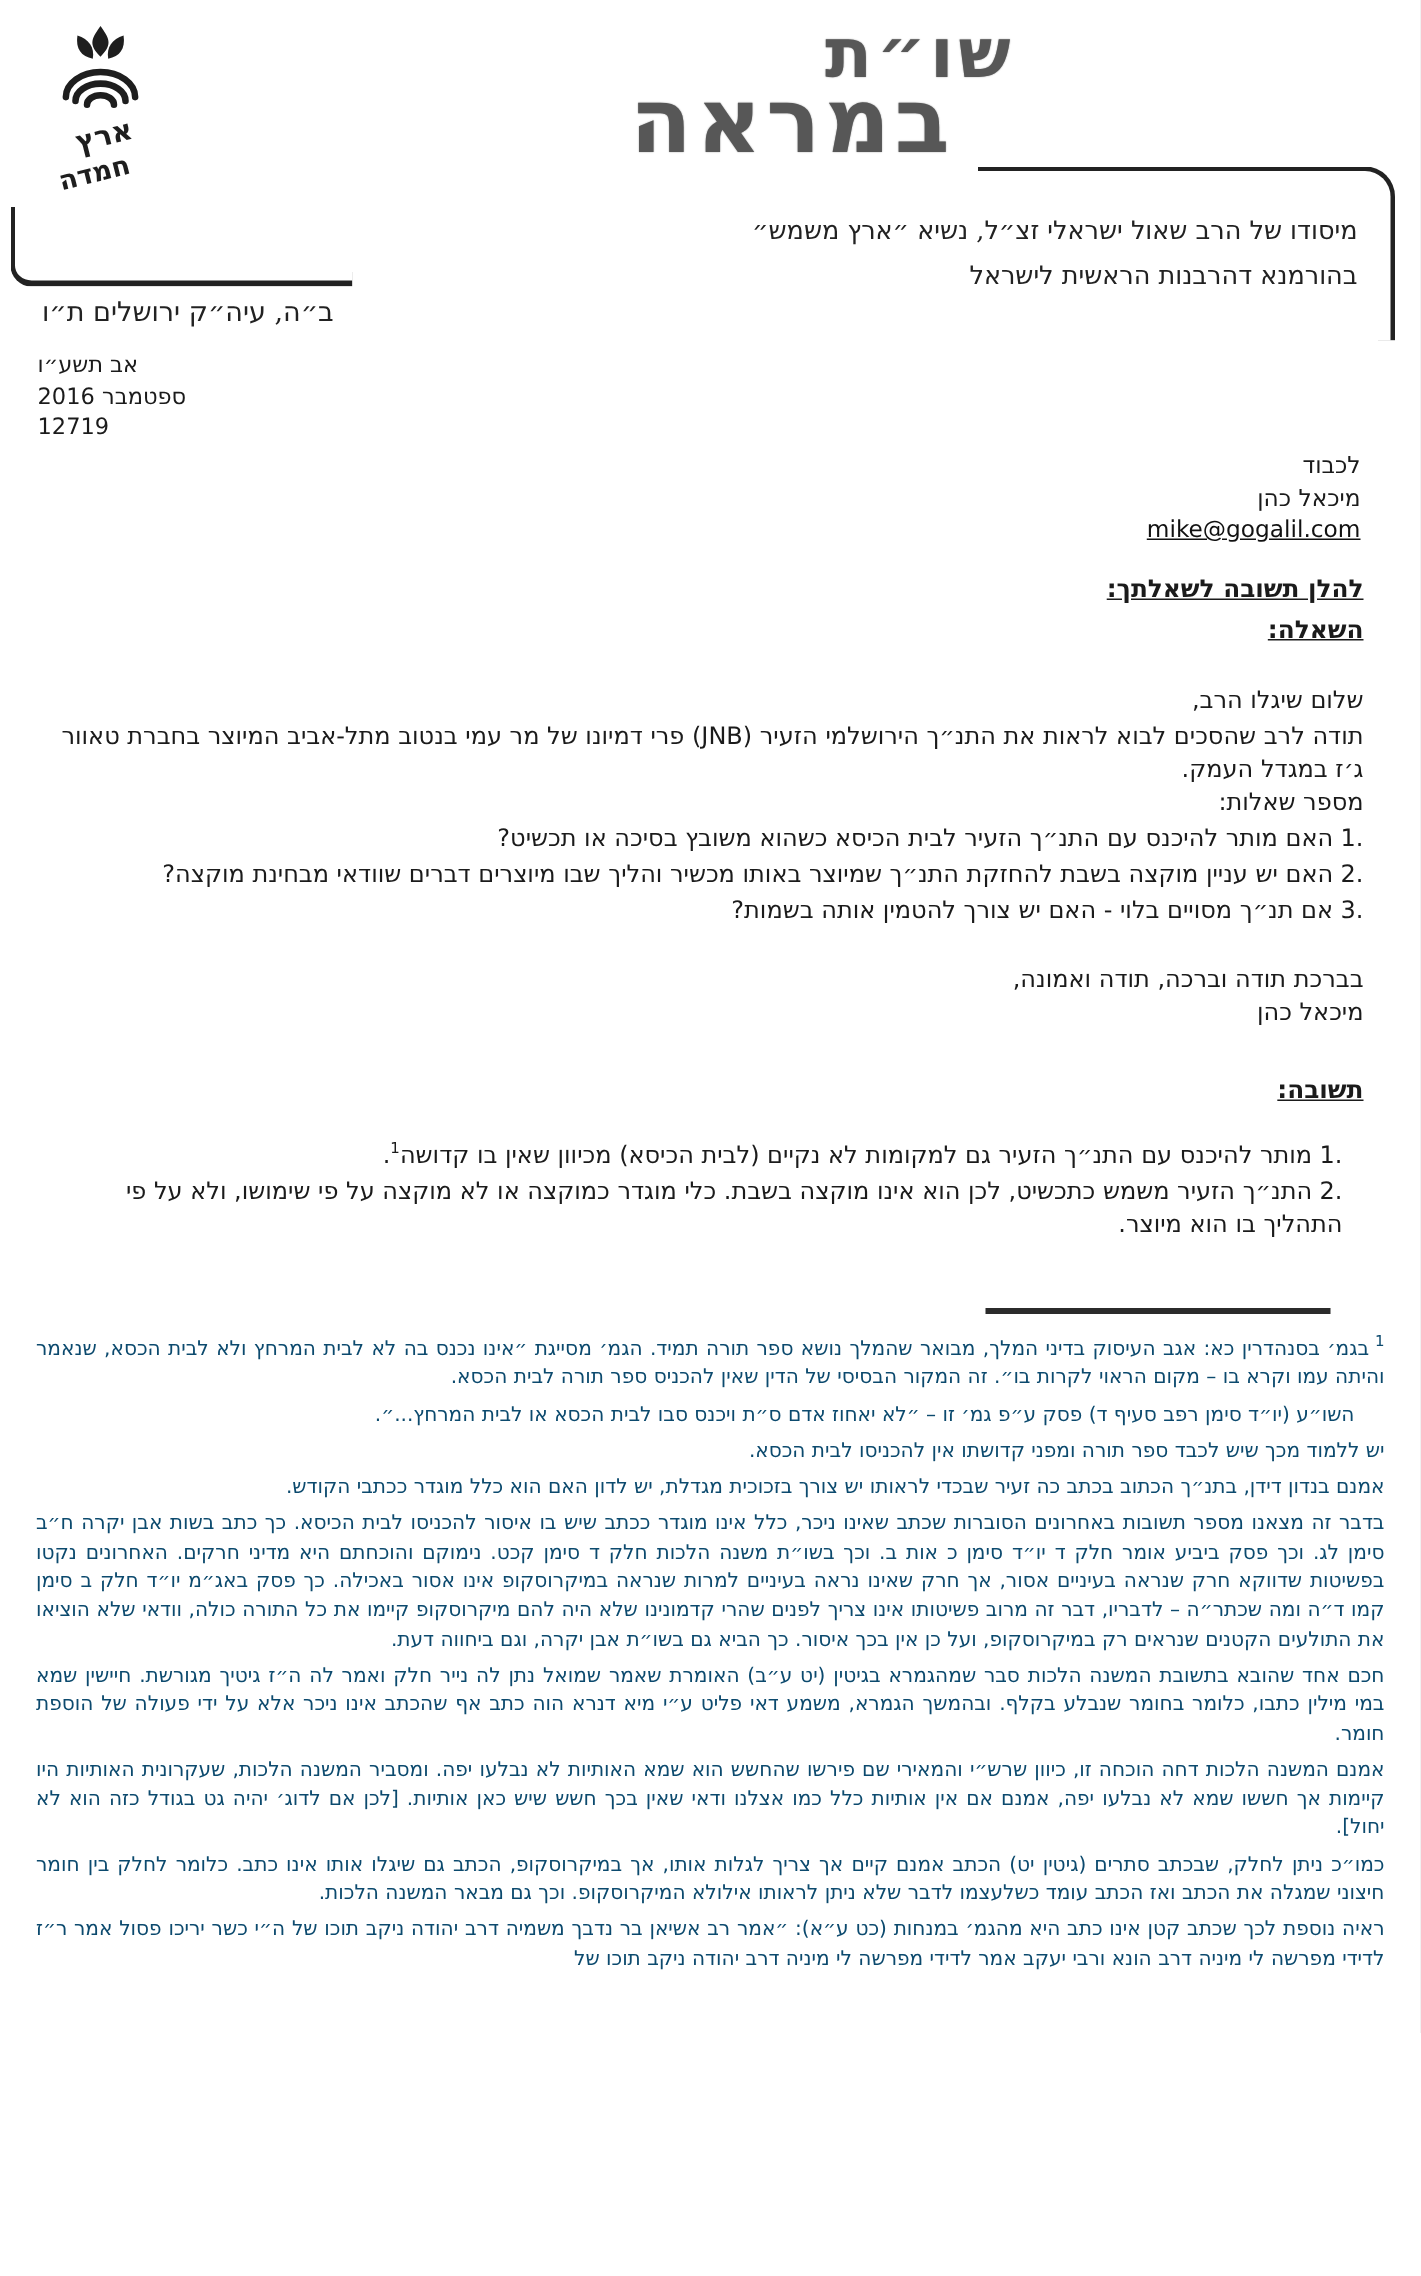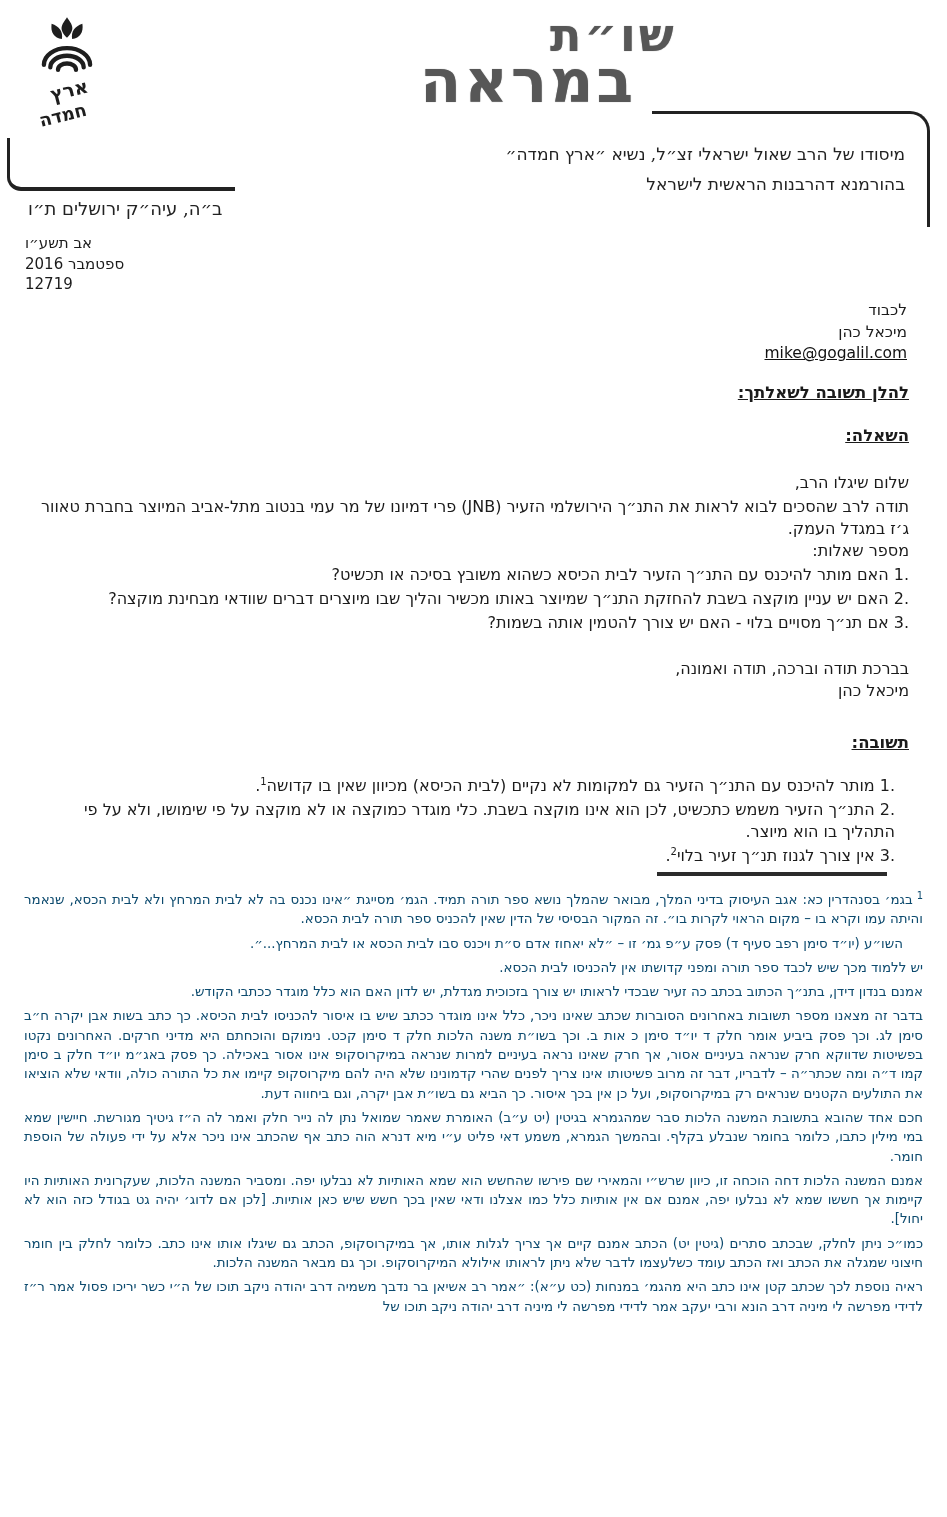--- a/index.html
+++ b/index.html
@@ -44,21 +44,21 @@
   .blessing { position:absolute; left:28px; top:198px; direction:rtl; font-size:18px; color:#222; }
 
   
   .meta { position:absolute; left:25px; top:233px; direction:rtl; text-align:left; font-size:15px; line-height:1.38; }
   .addressee { position:absolute; right:40px; top:300px; direction:rtl; text-align:right; font-size:15.5px; line-height:1.4; }
   .addressee .email { direction:ltr; display:inline-block; text-decoration:underline; color:#111; }
 
   
   .content { position:absolute; top:382px; right:38px; left:38px; direction:rtl; text-align:right; font-size:16px; line-height:1.38; }
   .heading { font-weight:bold; text-decoration:underline; font-size:16.5px; }
-  .h-intro { margin-bottom:20px; }
+  .h-intro { margin-bottom:4px; }
   .h-question { margin-bottom:24px; }
   .q-body { margin-top:2px; }
   .q-item, .ans-item { margin-top:2px; }
   .num { direction:ltr; unicode-bidi:embed; margin-left:5px; }
   .closing { margin-top:24px; }
   .h-answer { margin-top:30px; margin-bottom:20px; }
   .answer-list { padding-right:14px; }
   sup { font-size:10px; line-height:0; }
 
   
@@ -92,21 +92,21 @@
     </g>
   </svg>
 
   <div class="title-word title-1">שו״ת</div>
   <div class="title-word title-2">במראה</div>
 
   <div class="bracket-right"></div>
   <div class="bracket-left"></div>
 
   <div class="subtitle">
-    <div>מיסודו של הרב שאול ישראלי זצ״ל, נשיא ״ארץ חמדה״</div>
+    <div>מיסודו של הרב שאול ישראלי זצ״ל, נשיא ״ארץ משמש״</div>
     <div>בהורמנא דהרבנות הראשית לישראל</div>
   </div>
 
 
   <div class="blessing serif">ב״ה, עיה״ק ירושלים ת״ו</div>
 
   <div class="meta">
     <div>אב תשע״ו</div>
     <div>ספטמבר 2016</div>
     <div>12719</div>
@@ -135,21 +135,20 @@
     <div class="closing">
       <div>בברכת תודה וברכה, תודה ואמונה,</div>
       <div>מיכאל כהן</div>
     </div>
 
     <div class="heading h-answer">תשובה:</div>
 
     <div class="answer-list">
         <div class="ans-item"><span class="num">1.</span><span>מותר להיכנס עם התנ״ך הזעיר גם למקומות לא נקיים (לבית הכיסא) מכיוון שאין בו קדושה</span><sup>1</sup><span>.</span></div>
         <div class="ans-item"><span class="num">2.</span><span>התנ״ך הזעיר משמש כתכשיט, לכן הוא אינו מוקצה בשבת. כלי מוגדר כמוקצה או לא מוקצה על פי שימושו, ולא על פי התהליך בו הוא מיוצר.</span></div>
-        <div class="ans-item"><span class="num">3.</span><span>אין צורך לגנוז תנ״ך זעיר בלוי</span><sup>2</sup><span>.</span></div>
       </div>
   </div>
 
   <div class="footnote-sep"></div>
   <section class="footnotes">
       <div class="fn-par"><sup>1 </sup><span>בגמ׳ בסנהדרין כא: אגב העיסוק בדיני המלך, מבואר שהמלך נושא ספר תורה תמיד. הגמ׳ מסייגת ״אינו נכנס בה לא לבית המרחץ ולא לבית הכסא, שנאמר והיתה עמו וקרא בו – מקום הראוי לקרות בו״. זה המקור הבסיסי של הדין שאין להכניס ספר תורה לבית הכסא.</span></div>
       <div class="fn-par fn-indent"><span>השו״ע (יו״ד סימן רפב סעיף ד) פסק ע״פ גמ׳ זו – ״לא יאחוז אדם ס״ת ויכנס סבו לבית הכסא או לבית המרחץ...״.</span></div>
       <div class="fn-par"><span>יש ללמוד מכך שיש לכבד ספר תורה ומפני קדושתו אין להכניסו לבית הכסא.</span></div>
       <div class="fn-par"><span>אמנם בנדון דידן, בתנ״ך הכתוב בכתב כה זעיר שבכדי לראותו יש צורך בזכוכית מגדלת, יש לדון האם הוא כלל מוגדר ככתבי הקודש.</span></div>
       <div class="fn-par"><span>בדבר זה מצאנו מספר תשובות באחרונים הסוברות שכתב שאינו ניכר, כלל אינו מוגדר ככתב שיש בו איסור להכניסו לבית הכיסא. כך כתב בשות אבן יקרה ח״ב סימן לג. וכך פסק ביביע אומר חלק ד יו״ד סימן כ אות ב. וכך בשו״ת משנה הלכות חלק ד סימן קכט. נימוקם והוכחתם היא מדיני חרקים. האחרונים נקטו בפשיטות שדווקא חרק שנראה בעיניים אסור, אך חרק שאינו נראה בעיניים למרות שנראה במיקרוסקופ אינו אסור באכילה. כך פסק באג״מ יו״ד חלק ב סימן קמו ד״ה ומה שכתר״ה – לדבריו, דבר זה מרוב פשיטותו אינו צריך לפנים שהרי קדמונינו שלא היה להם מיקרוסקופ קיימו את כל התורה כולה, וודאי שלא הוציאו את התולעים הקטנים שנראים רק במיקרוסקופ, ועל כן אין בכך איסור. כך הביא גם בשו״ת אבן יקרה, וגם ביחווה דעת.</span></div>

